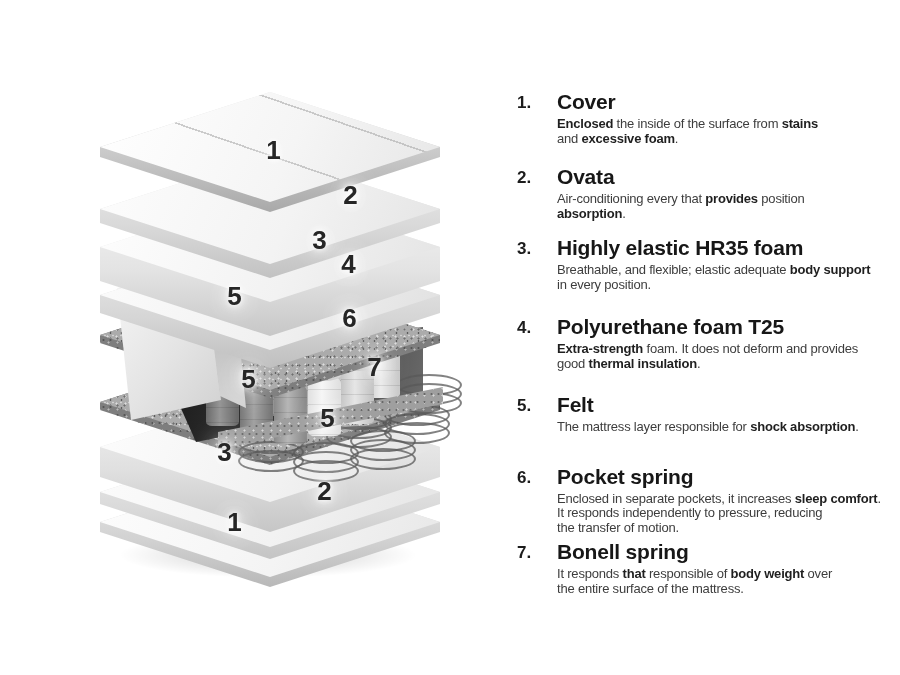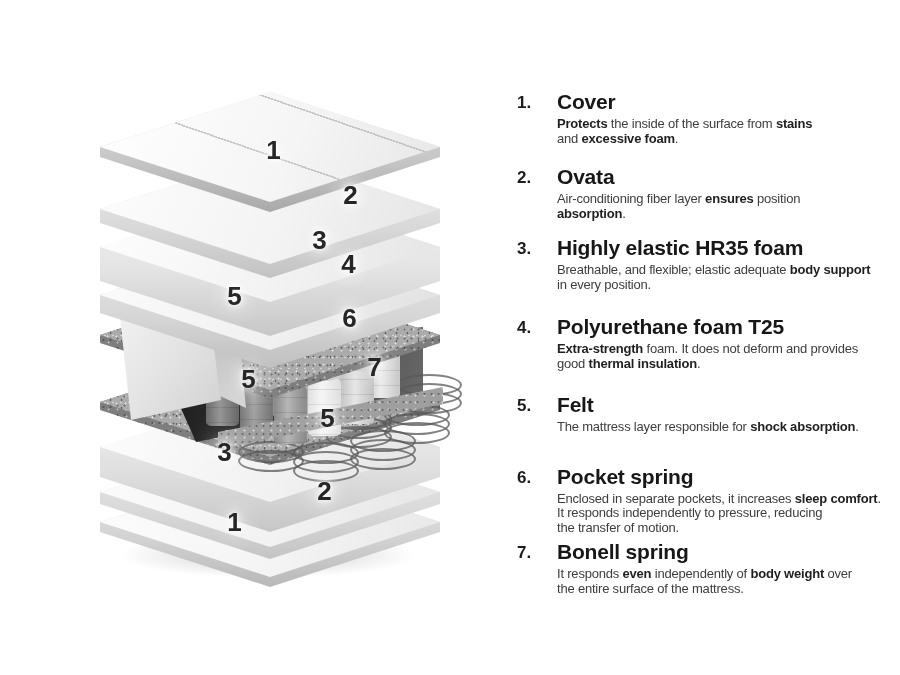--- a/index.html
+++ b/index.html
@@ -241,29 +241,29 @@
         <span class="dlabel" style="left: 146px; top: 430px;">1</span>
       </div>
   </div>
 
   <div class="legend">
     <div>
         <div class="legend-item">
           <span class="li-num">1.</span>
           <div class="li-content">
             <h3 class="li-title">Cover</h3>
-            <p class="li-desc"><b>Protects</b><span> the inside of the surface from </span><b>stains</b><span>
+            <p class="li-desc"><b>Enclosed</b><span> the inside of the surface from </span><b>stains</b><span>
 and </span><b>excessive foam</b><span>.</span></p>
           </div>
         </div>
         <div class="legend-item">
           <span class="li-num">2.</span>
           <div class="li-content">
             <h3 class="li-title">Ovata</h3>
-            <p class="li-desc"><span>Air-conditioning fiber layer </span><b>ensures</b><span> position
+            <p class="li-desc"><span>Air-conditioning every that </span><b>provides</b><span> position
 </span><b>absorption</b><span>.</span></p>
           </div>
         </div>
         <div class="legend-item">
           <span class="li-num">3.</span>
           <div class="li-content">
             <h3 class="li-title">Highly elastic HR35 foam</h3>
             <p class="li-desc"><span>Breathable, and flexible; elastic adequate </span><b>body support</b><span>
 in every position.</span></p>
           </div>
@@ -289,20 +289,20 @@
             <h3 class="li-title">Pocket spring</h3>
             <p class="li-desc"><span>Enclosed in separate pockets, it increases </span><b>sleep comfort</b><span>.
 It responds independently to pressure, reducing
 the transfer of motion.</span></p>
           </div>
         </div>
         <div class="legend-item">
           <span class="li-num">7.</span>
           <div class="li-content">
             <h3 class="li-title">Bonell spring</h3>
-            <p class="li-desc"><span>It responds </span><b>even</b><span> independently of </span><b>body weight</b><span> over
+            <p class="li-desc"><span>It responds </span><b>that</b><span> responsible of </span><b>body weight</b><span> over
 the entire surface of the mattress.</span></p>
           </div>
         </div>
       </div>
   </div>
 
 </div>
 
 </body></html>

